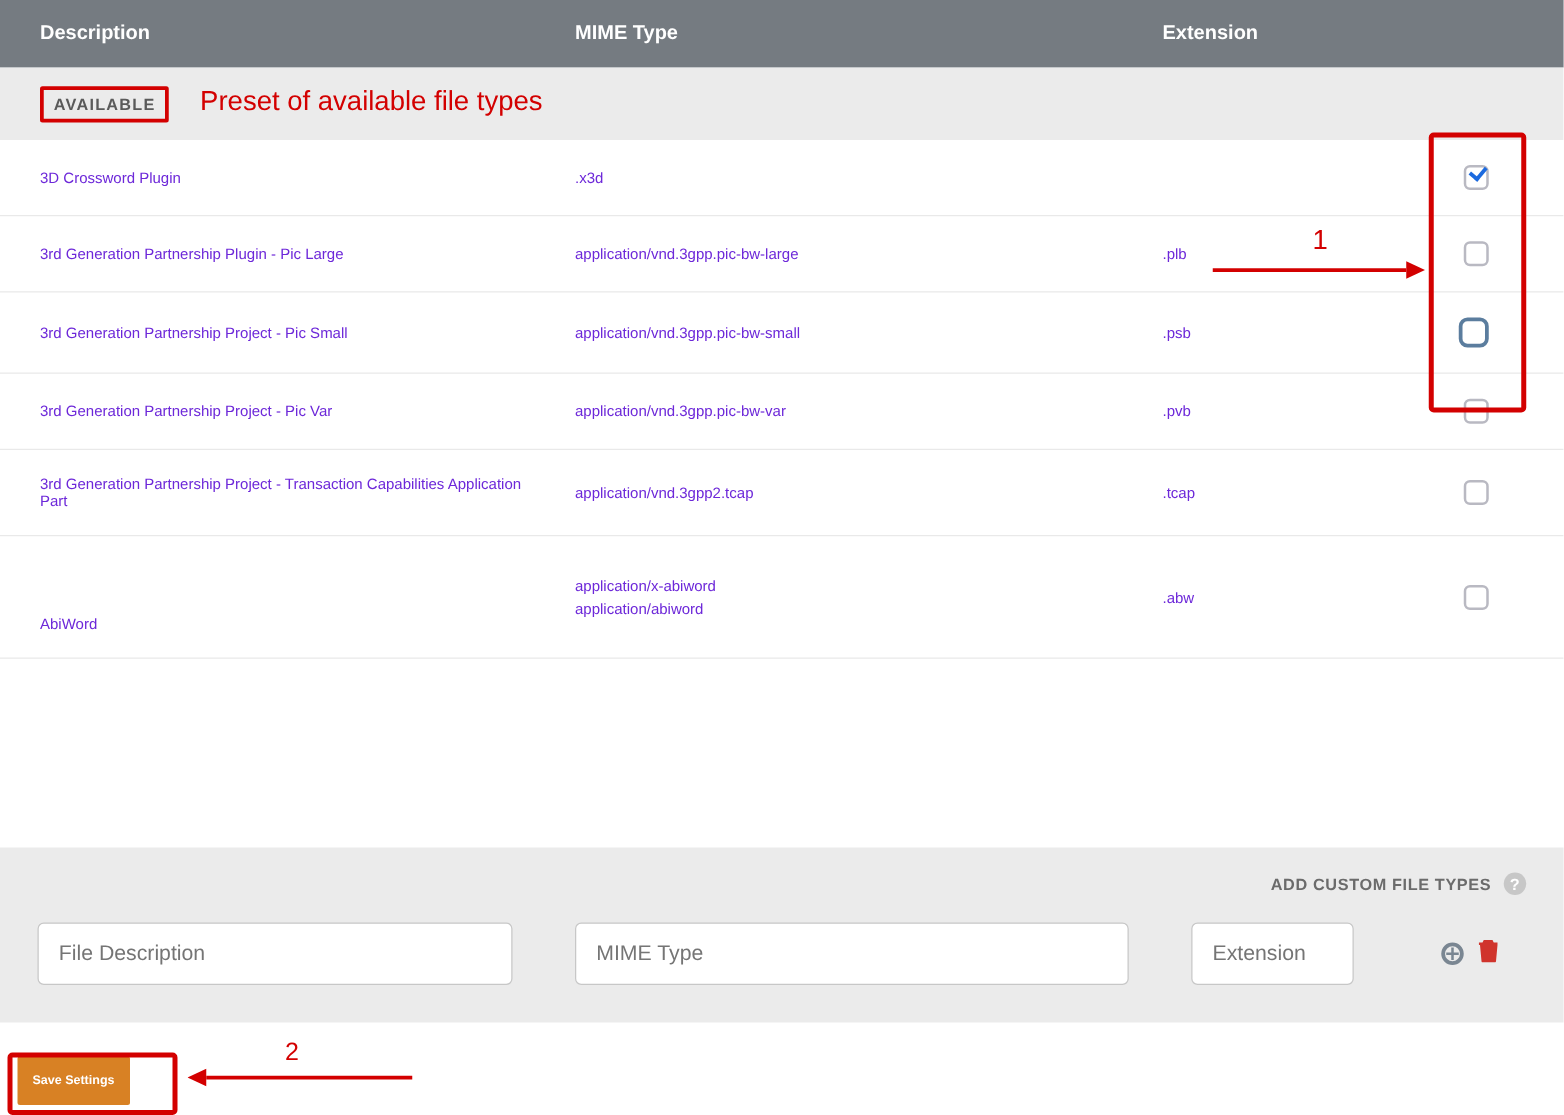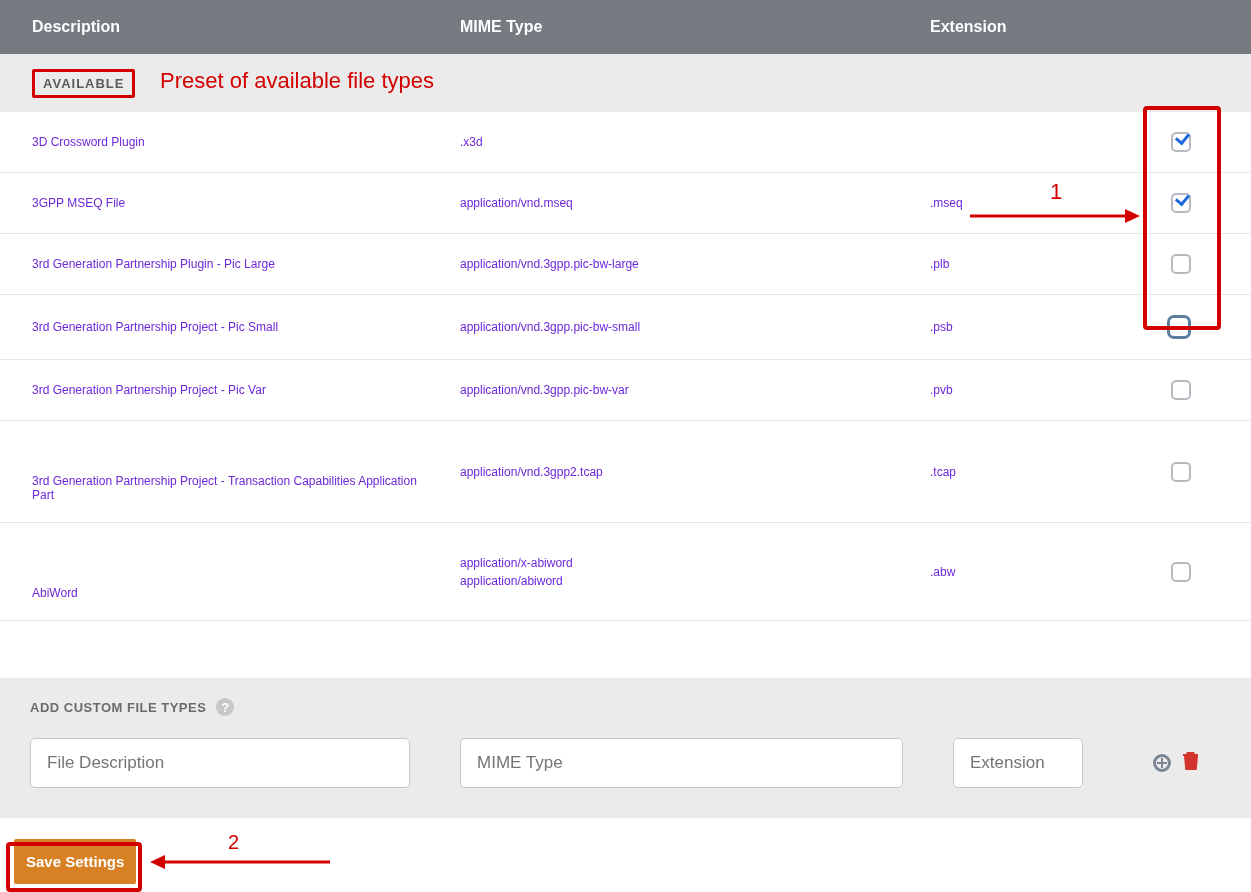--- a/index.html
+++ b/index.html
@@ -100,20 +100,21 @@
     padding: 20px 30px 30px 30px;
   }
   .bottom-title {
     font-size:13px;
     font-weight:700;
     color:#6b6b6b;
     letter-spacing:0.5px;
     display:flex;
     align-items:center;
     gap:10px;
+    justify-content:flex-end;
   }
   .help-icon {
     width:18px; height:18px;
     background:#c7c7c7;
     border-radius:50%;
     color:#fff;
     font-size:13px;
     font-weight:700;
     display:flex; align-items:center; justify-content:center;
   }
@@ -154,21 +155,21 @@
     font-size:18px;
     cursor:pointer;
   }
 
   .save-btn {
     position:absolute;
     left:14px; bottom:8px;
     background:#d88124;
     color:#fff;
     padding:14px 12px;
-    font-size:15px;
+    font-size:10px;
     font-weight:600;
     border:none;
     cursor:pointer;
     border-radius:2px;
   }
   .anno-box-cbs {
     position:absolute;
     border:4px solid #d30000;
     border-radius:4px;
     left:1143px;
@@ -228,30 +229,20 @@
   </div>
   <div id="rows">
       <div class="row">
         <div class="col-desc" style="padding-right: 30px;">3D Crossword Plugin</div>
         <div class="col-ext">.x3d</div>
         <div class="col-cb">
           <div class="cb checked"></div>
         </div>
       </div>
       <div class="row">
-        <div class="col-desc" style="padding-right: 30px;">3GPP MSEQ File</div>
-        <div class="col-mime mime-lines">
-          <div>application/vnd.mseq</div>
-        </div>
-        <div class="col-ext">.mseq</div>
-        <div class="col-cb">
-          <div class="cb checked"></div>
-        </div>
-      </div>
-      <div class="row">
         <div class="col-desc" style="padding-right: 30px;">3rd Generation Partnership Plugin - Pic Large</div>
         <div class="col-mime mime-lines">
           <div>application/vnd.3gpp.pic-bw-large</div>
         </div>
         <div class="col-ext">.plb</div>
         <div class="col-cb">
           <div class="cb"></div>
         </div>
       </div>
       <div class="row">
@@ -268,21 +259,21 @@
         <div class="col-desc" style="padding-right: 30px;">3rd Generation Partnership Project - Pic Var</div>
         <div class="col-mime mime-lines">
           <div>application/vnd.3gpp.pic-bw-var</div>
         </div>
         <div class="col-ext">.pvb</div>
         <div class="col-cb">
           <div class="cb"></div>
         </div>
       </div>
       <div class="row">
-        <div class="col-desc" style="padding-right: 30px; margin-top: 33px;">3rd Generation Partnership Project - Transaction Capabilities Application Part</div>
+        <div class="col-desc" style="padding-right: 30px;">3rd Generation Partnership Project - Transaction Capabilities Application Part</div>
         <div class="col-mime mime-lines">
           <div>application/vnd.3gpp2.tcap</div>
         </div>
         <div class="col-ext">.tcap</div>
         <div class="col-cb">
           <div class="cb"></div>
         </div>
       </div>
       <div class="row">
         <div class="col-desc" style="padding-right: 30px; margin-top: 43px;">AbiWord</div>

